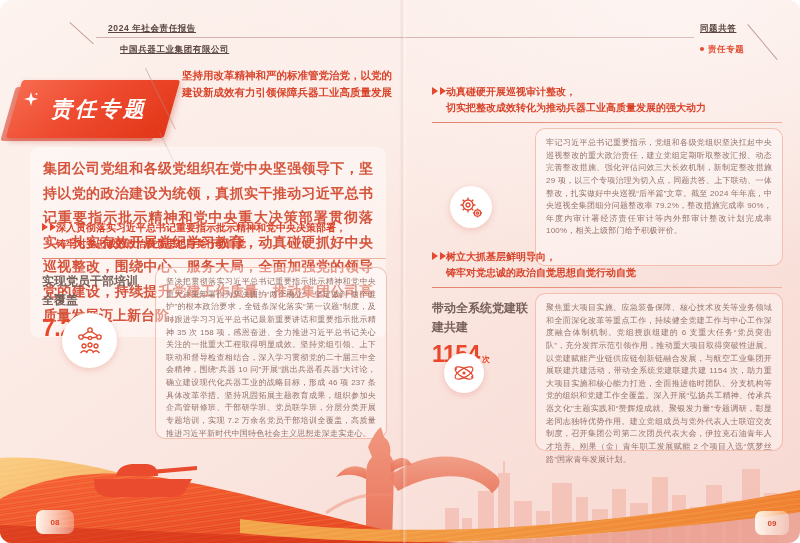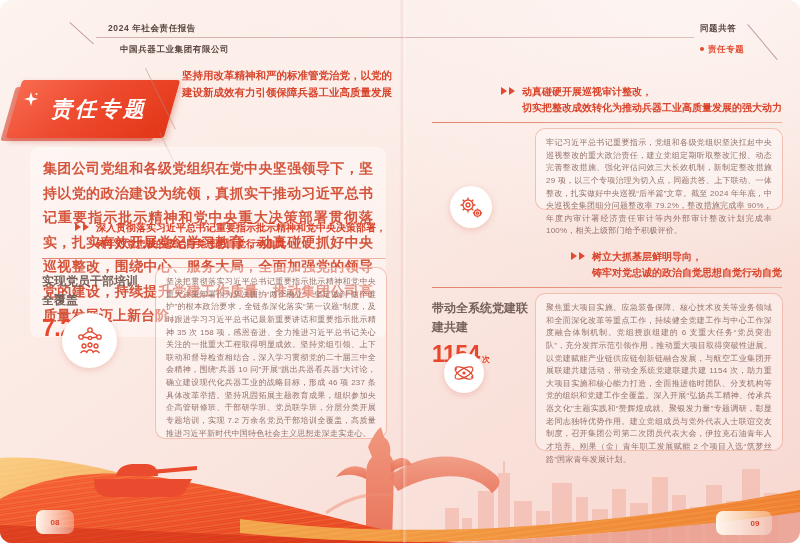--- a/index.html
+++ b/index.html
@@ -3,36 +3,36 @@
 <meta charset="utf-8">
 <style>
   html,body{margin:0;padding:0;background:#ffffff;}
   body{font-family:"Liberation Sans","DejaVu Sans",sans-serif;}
   #spread{position:relative;width:800px;height:543px;overflow:hidden;border-radius:12px;
     background:
       radial-gradient(120% 90% at 85% 0%, #fdf4f1 0%, rgba(253,244,241,0) 55%),
       linear-gradient(145deg,#fdf3ef 0%,#fbe8e2 45%,#f7d8d1 100%);}
   .abs{position:absolute;}
   
-  .hdr-txt{font-size:8.5px;color:#5a4641;letter-spacing:.6px;font-weight:600;}
+  .hdr-txt{font-size:8.5px;color:#5a4641;letter-spacing:.6px;font-weight:600;text-decoration:underline;}
   .hdr-line{height:1px;background:linear-gradient(90deg,#c9a29a,#d8b2aa);opacity:.8;}
   .diag{height:1px;background:#b58c84;transform-origin:left top;opacity:.8;}
   .nav-topic{font-size:8.5px;color:#e2492f;font-weight:700;letter-spacing:.6px;}
   .nav-dot{display:inline-block;width:4px;height:4px;border-radius:50%;background:#e2492f;margin-right:4px;vertical-align:1px;}
   
   #banner{left:14px;top:80px;width:158px;height:58px;}
   #banner .bg2{position:absolute;left:-6px;top:7px;width:152px;height:54px;transform:skewX(-16deg);background:#d7331d;opacity:.55;border-radius:3px;}
   #banner .bg{position:absolute;inset:0;transform:skewX(-16deg);background:linear-gradient(135deg,#f76a4e 0%,#ee4b30 45%,#e23617 100%);border-radius:3px;box-shadow:2px 3px 6px rgba(190,50,30,.35);}
   #banner .lbl{position:absolute;inset:0;display:flex;align-items:center;justify-content:center;color:#fff;font-size:21px;font-weight:800;font-style:italic;letter-spacing:3px;padding-left:12px;}
   
   #slogan{left:182px;top:67px;width:212px;font-size:10.5px;font-weight:700;color:#d9432a;line-height:1.62;}
   #intro{left:30px;top:147px;width:356px;background:rgba(255,255,255,.42);border-radius:8px;padding:9px 13px;box-sizing:border-box;
          font-size:14px;font-weight:600;color:#d5543c;line-height:1.75;text-align:justify;}
   
-  .sec-title{display:flex;gap:7px;justify-content:flex-end;}
+  .sec-title{display:flex;}
   .chev{display:flex;gap:2px;padding-top:3px;}
   .chev i{display:block;width:0;height:0;border-top:4.5px solid transparent;border-bottom:4.5px solid transparent;border-left:6px solid #e2492f;}
   .t-lines{font-size:10px;font-weight:700;color:#d9432a;line-height:1.62;}
   .divider{height:1px;background:linear-gradient(90deg,#e2826e,#eeb3a4);}
   .stat-label{font-size:12px;font-weight:600;color:#77615a;line-height:1.6;}
   .stat-val{font-size:23px;font-weight:800;color:#e8472c;letter-spacing:-.5px;line-height:1.1;}
   .stat-unit{font-size:8px;font-weight:700;color:#e8472c;margin-left:2px;}
   .icon-circle{border-radius:50%;background:#ffffff;box-shadow:0 2px 6px rgba(215,90,70,.25);display:flex;align-items:center;justify-content:center;}
   .body-card{background:rgba(255,255,255,.40);border:1px solid rgba(236,150,128,.55);border-radius:10px;padding:8px 10px;box-sizing:border-box;
              font-size:8px;color:#96736b;line-height:1.58;text-align:justify;letter-spacing:.2px;}
@@ -123,21 +123,21 @@
       <g stroke="#e2492f" stroke-width="1.3" fill="none">
         <circle cx="10" cy="11" r="5"></circle>
           <circle cx="10" cy="11" r="2"></circle>
         <path d="M10,3.5 L10,6 M10,16 L10,18.5 M2.5,11 L5,11 M15,11 L17.5,11 M4.7,5.7 L6.5,7.5 M13.5,14.5 L15.3,16.3 M15.3,5.7 L13.5,7.5 M6.5,14.5 L4.7,16.3"></path>
         <circle cx="19.5" cy="19" r="3.2"></circle>
           <circle cx="19.5" cy="19" r="1.2"></circle>
         <path d="M19.5,14.5 L19.5,15.8 M19.5,22.2 L19.5,23.5 M15,19 L16.3,19 M22.7,19 L24,19"></path>
       </g>
     </svg>
   </div>
-  <div class="abs body-card" style="left:535px;top:128px;width:248px;height:82px;">牢记习近平总书记重要指示，党组和各级党组织坚决扛起中央巡视整改的重大政治责任，建立党组定期听取整改汇报、动态完善整改措施、强化评估问效三大长效机制，新制定整改措施 29 项，以三个专项治理为切入点，同题共答、上下联动、一体整改，扎实做好中央巡视“后半篇”文章。截至 2024 年年底，中央巡视全集团细分问题整改率 79.2%，整改措施完成率 90%，年度内审计署经济责任审计等内外部审计整改计划完成率 100%，相关上级部门给予积极评价。</div>
+  <div class="abs body-card" style="left:535px;top:128px;width:248px;height:138px;">牢记习近平总书记重要指示，党组和各级党组织坚决扛起中央巡视整改的重大政治责任，建立党组定期听取整改汇报、动态完善整改措施、强化评估问效三大长效机制，新制定整改措施 29 项，以三个专项治理为切入点，同题共答、上下联动、一体整改，扎实做好中央巡视“后半篇”文章。截至 2024 年年底，中央巡视全集团细分问题整改率 79.2%，整改措施完成率 90%，年度内审计署经济责任审计等内外部审计整改计划完成率 100%，相关上级部门给予积极评价。</div>
 
   <div class="abs sec-title" style="left:432px;top:249px;width:350px;">
     <span class="chev">
         <i></i>
         <i></i>
       </span>
     <span class="t-lines">
       <div>树立大抓基层鲜明导向，</div>
       <div>铸牢对党忠诚的政治自觉思想自觉行动自觉</div>
     </span>
@@ -233,16 +233,16 @@
     </g>
 
     <g>
       <path d="M430,130 C560,127 700,112 800,96 L800,130 Z" fill="#e89c8d" opacity=".8"></path>
       <path d="M240,106 C380,124 520,118 660,100 C710,93 760,85 800,77 L800,99 C740,108 640,118 520,126 C420,132 320,128 240,120 Z" fill="url(#gradO)"></path>
       <path d="M240,106 C380,124 520,118 660,100 C710,93 760,85 800,77 L800,99 C740,108 640,118 520,126 C420,132 320,128 240,120 Z" fill="url(#patStripe)"></path>
     </g>
   </svg>
 
   <div class="abs pg-pill" style="left:36px;top:510px;width:38px;">08</div>
-  <div class="abs pg-pill" style="left:716px;top:511px;width:34px;padding-left:22px;">09</div>
+  <div class="abs pg-pill" style="left:755px;top:511px;width:34px;">09</div>
 
   <div id="fold" class="abs"></div>
 </div>
 
 </body></html>

